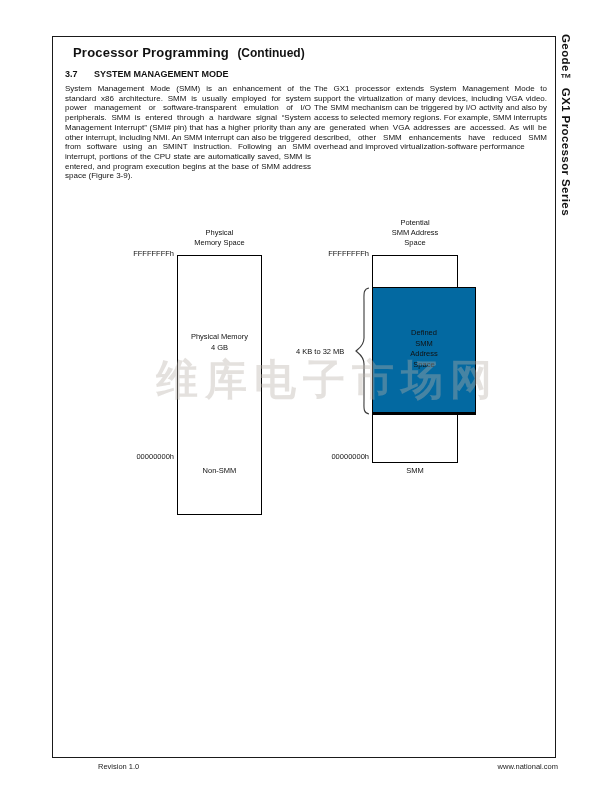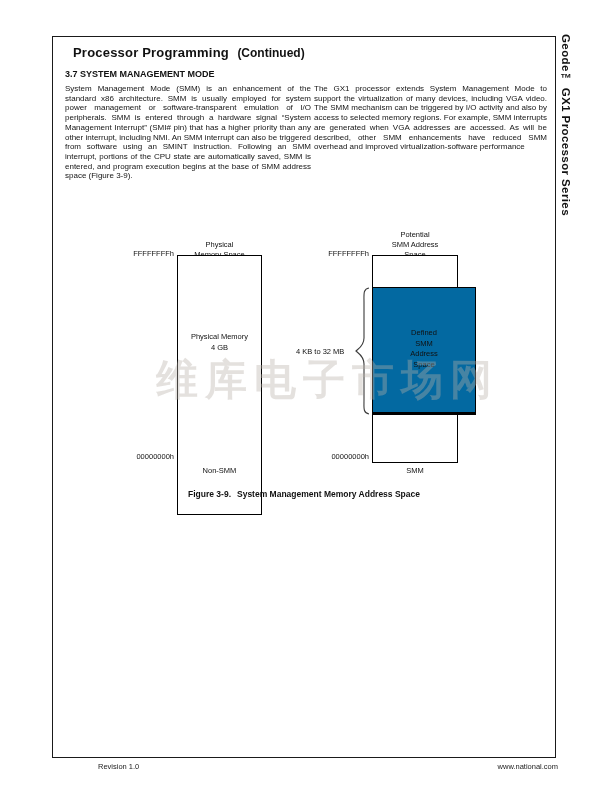--- a/index.html
+++ b/index.html
@@ -14,27 +14,27 @@
   }
   .doc-header { position:absolute; left:65px; top:43px; white-space:nowrap; }
   .doc-title { font-size:13px; font-weight:bold; letter-spacing:.2px;padding-left:8px; }
   .doc-continued { font-size:12px; font-weight:bold; margin-left:4px; }
   .sidebar-title {
     position:absolute; left:560px; top:34px; height:700px;
     writing-mode:vertical-rl; text-orientation:mixed;
     font-size:11.5px; font-weight:bold; letter-spacing:.4px; white-space:nowrap;
   }
   .section-heading { position:absolute; left:65px; top:69px; font-size:9px; font-weight:bold; white-space:nowrap; }
-  .section-number { }
+  .section-number { margin-right:14px; }
   .body-col { position:absolute; top:84px; font-size:8px; line-height:9.7px; text-align:justify; color:#141414; }
   .col-left  { left:65px;  width:246px; }
   .col-right { left:314px; width:233px; }
 
   
-  .diag-title { position:absolute; font-size:7.5px; line-height:10px; text-align:center;margin-top:12px; }
+  .diag-title { position:absolute; font-size:7.5px; line-height:10px; text-align:center; }
   .mem-box { position:absolute; border:1px solid #000; background:#fff; }
   .mem-box-label { position:absolute; left:0; width:100%; text-align:center; font-size:7.5px; line-height:10.5px; }
   .addr { position:absolute; width:56px; text-align:right; font-size:7.5px; white-space:nowrap; }
   .below-label { position:absolute; text-align:center; font-size:7.5px; }
   .gray-seg {
     position:absolute; left:-1px; top:31px; width:104px; height:128px;
     background:#0369a1; border:1px solid #000; border-bottom:3px solid #000;
   }
   .brace-wrap { position:absolute; left:354px; top:287px; width:17px; height:128px; }
   .brace-label { position:absolute; left:296px; top:347px; width:56px; text-align:left; font-size:7.5px; white-space:nowrap; }
@@ -105,22 +105,19 @@
   </div>
   <div class="brace-wrap">
     <svg width="17" height="128" viewBox="0 0 17 128">
       <path d="M 15 1 C 9 2 10 7 10 15 L 10 51 C 10 59 4 62 2 64 C 4 66 10 69 10 77 L 10 113 C 10 121 9 126 15 127" fill="none" stroke="#3a3a3a" stroke-width="1.1"></path>
     </svg>
   </div>
   <div class="brace-label">4 KB to 32 MB</div>
   <div class="addr" style="left:313px; top:452px;">00000000h</div>
   <div class="below-label" style="left:372px; top:466px; width:86px;">SMM</div>
 
-  <div class="fig-caption">
-    <span>Figure 3-9.</span><span class="cap-text">System Management Memory Address Space</span>
-  </div>
 
   <div class="watermark">维库电子市场网</div>
 
   <div class="footer-item footer-left">Revision 1.0</div>
   <div class="footer-item footer-right">www.national.com</div>
 
 </div>
 
 </body></html>

